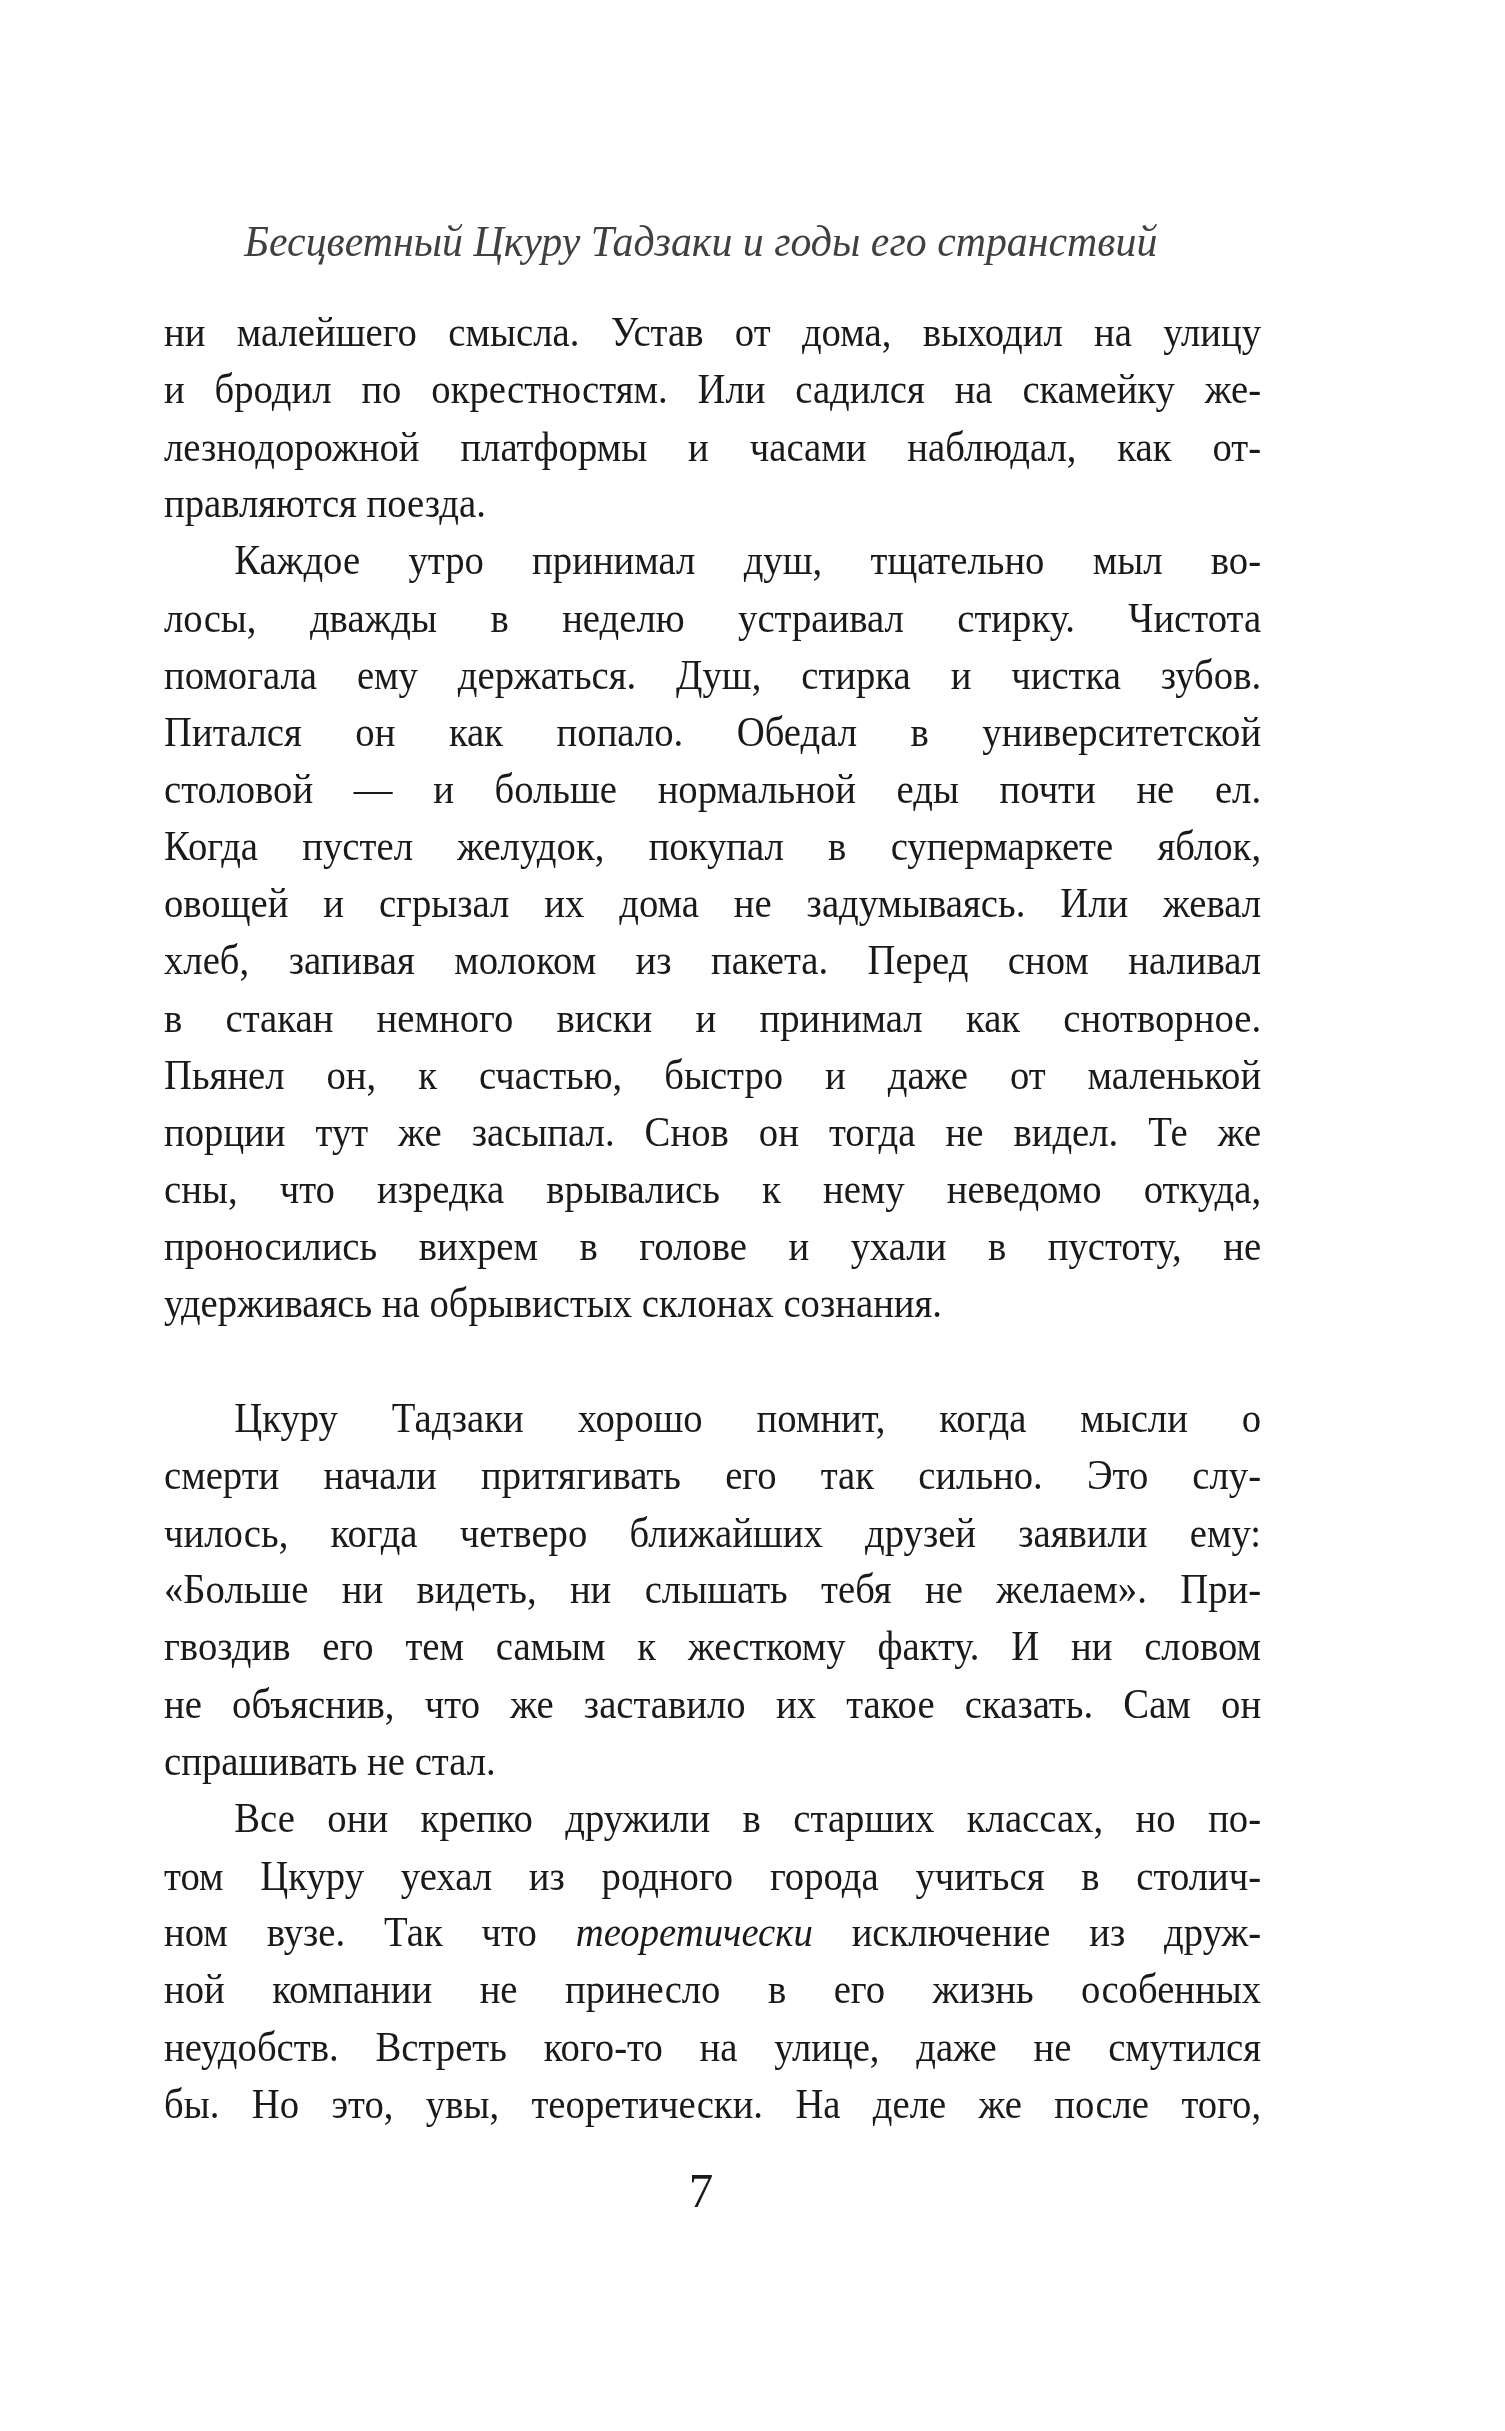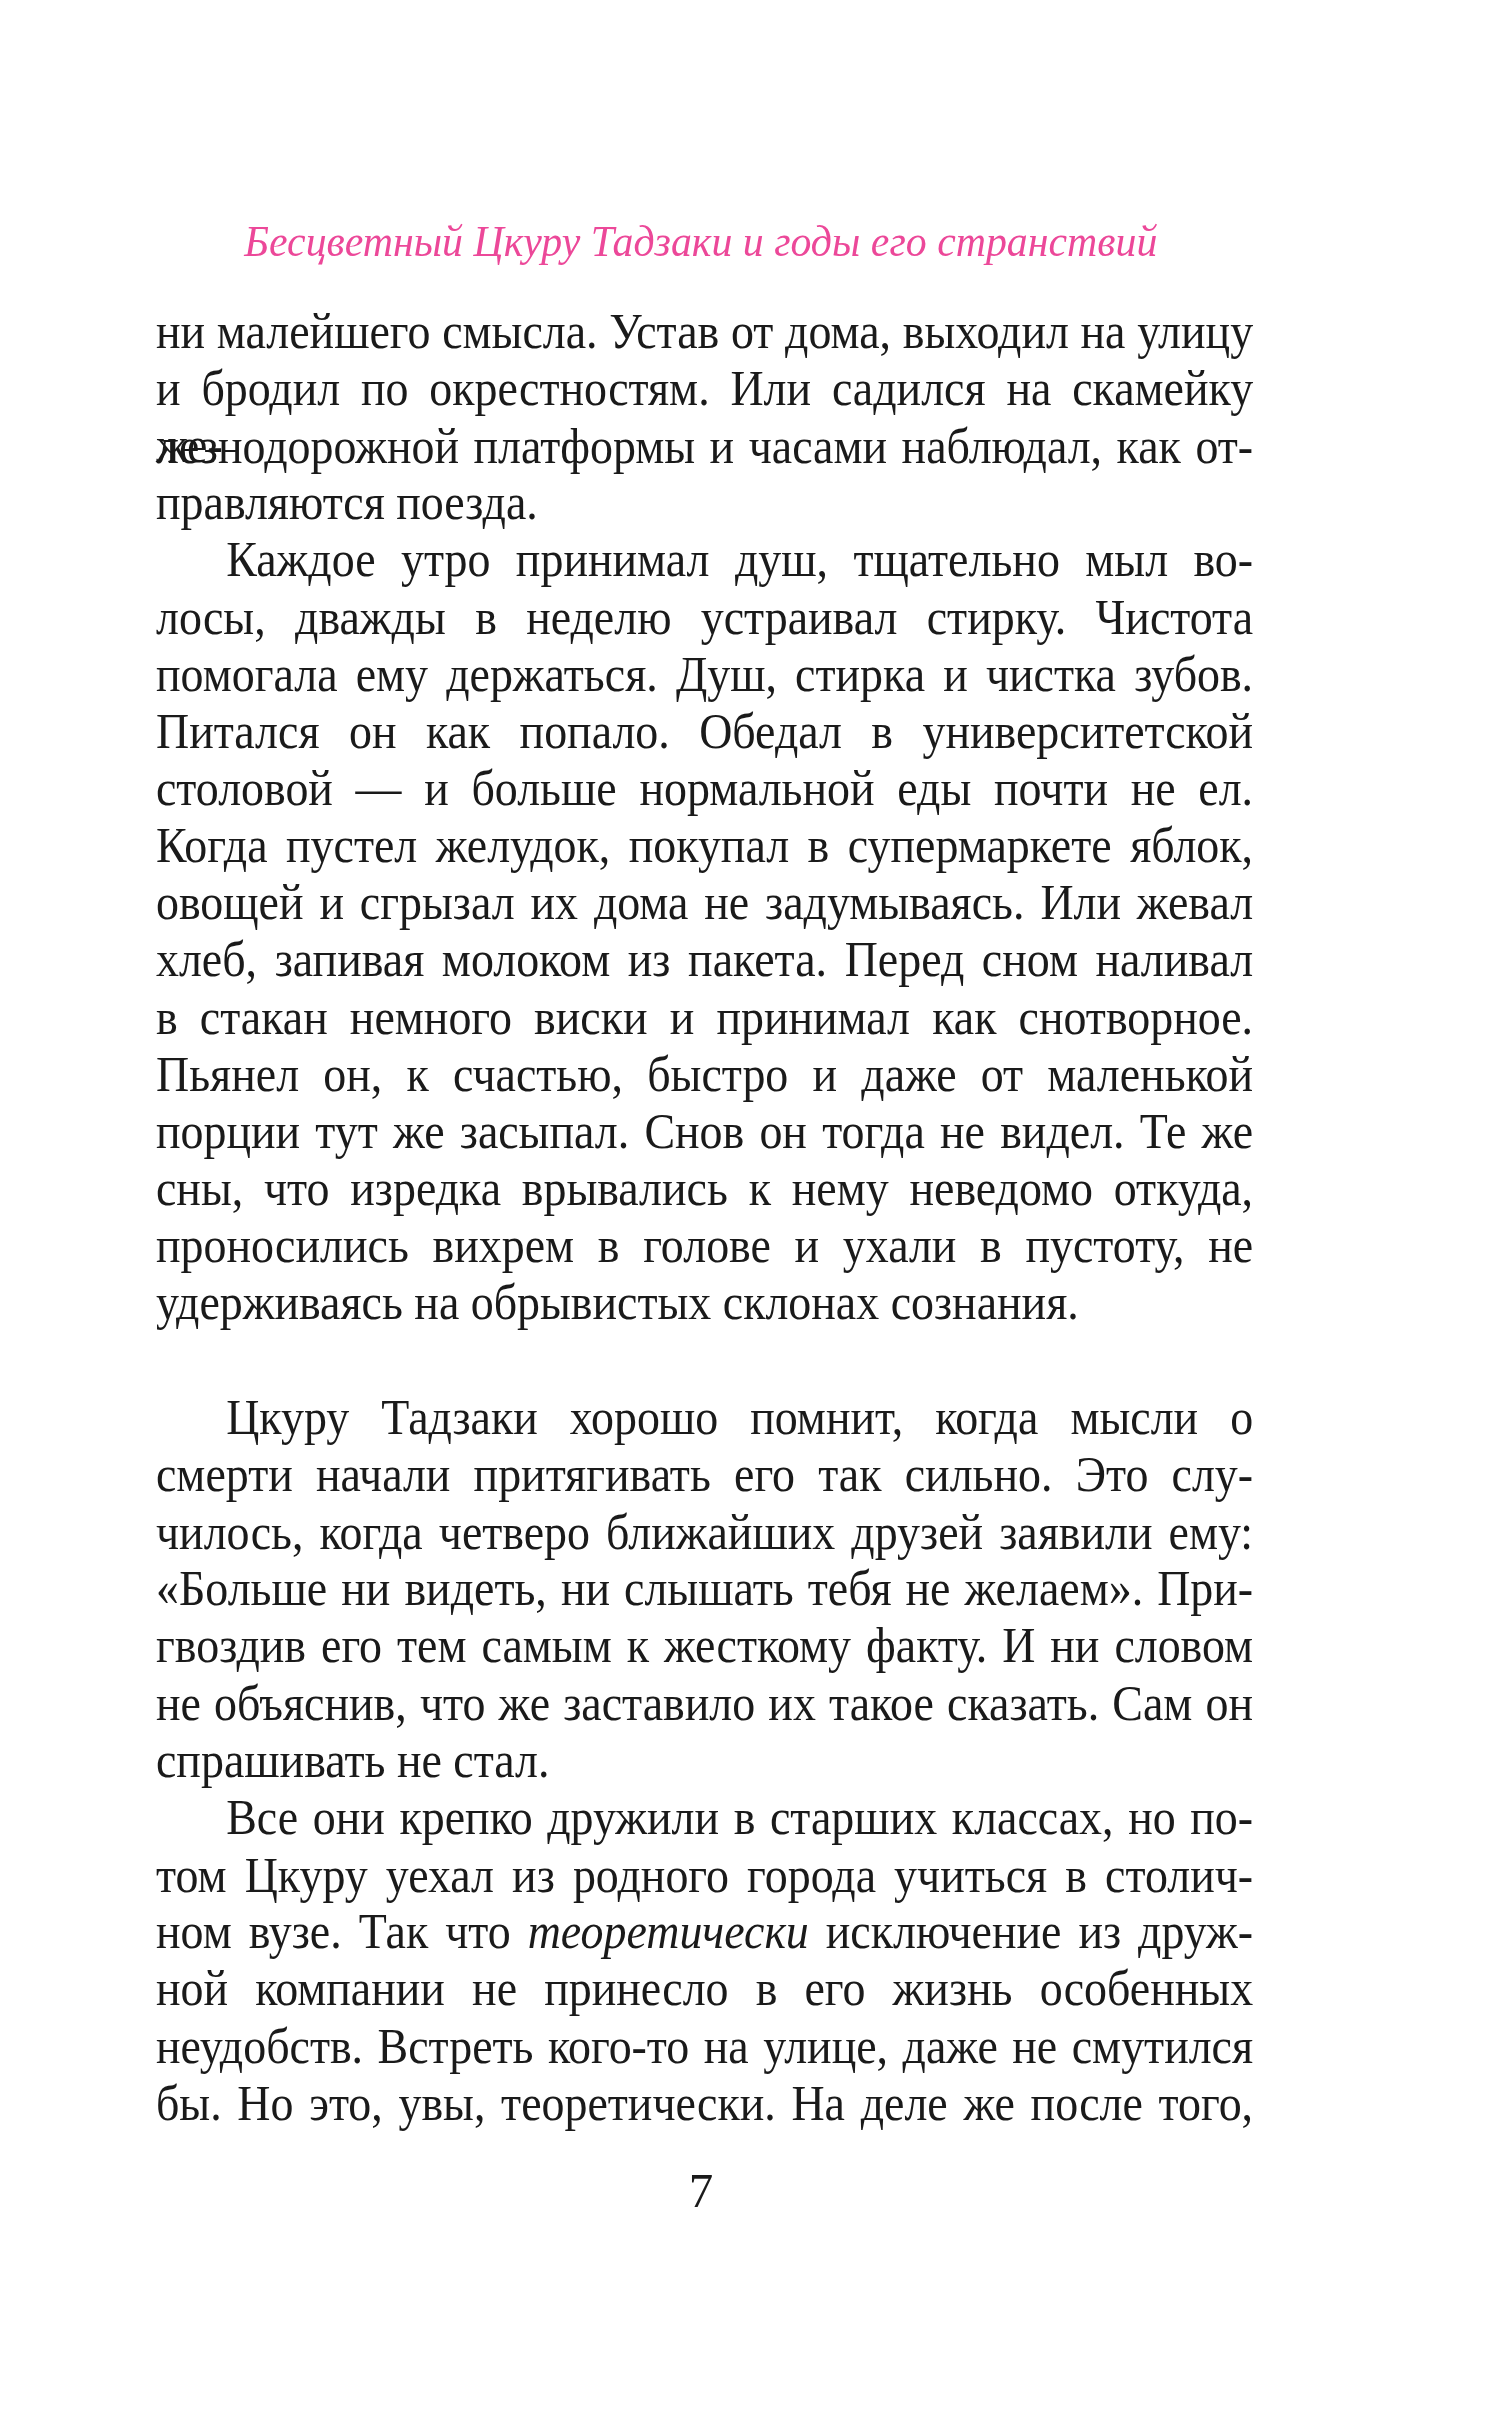--- a/index.html
+++ b/index.html
@@ -25,40 +25,40 @@
     .running-head {
       position: absolute;
       left: 152px;
       width: 1098px;
       top: 214px;
       height: 55px;
       line-height: 55px;
       text-align: center;
       font-style: italic;
       font-size: 45px;
-      color: #ec4899;
+      color: #404040;
     }
     .running-head span {
       display: inline-block;
       transform: scaleX(0.93);
       transform-origin: center;
       white-space: nowrap;
     }
     .body-text {
       position: absolute;
       left: 152px;
       top: 0;
       width: 1098px;
     }
     .line {
       position: absolute;
-      left: 4px;
+      left: 12px;
       height: 57px;
       line-height: 57px;
-      font-size: 51px;
+      font-size: 43px;
       white-space: nowrap;
       transform-origin: left top;
     }
     .line .inner {
       display: block;
       width: 1219px; 
       transform: scaleX(0.9);
       transform-origin: left top;
       text-align: justify;
       text-align-last: justify;

